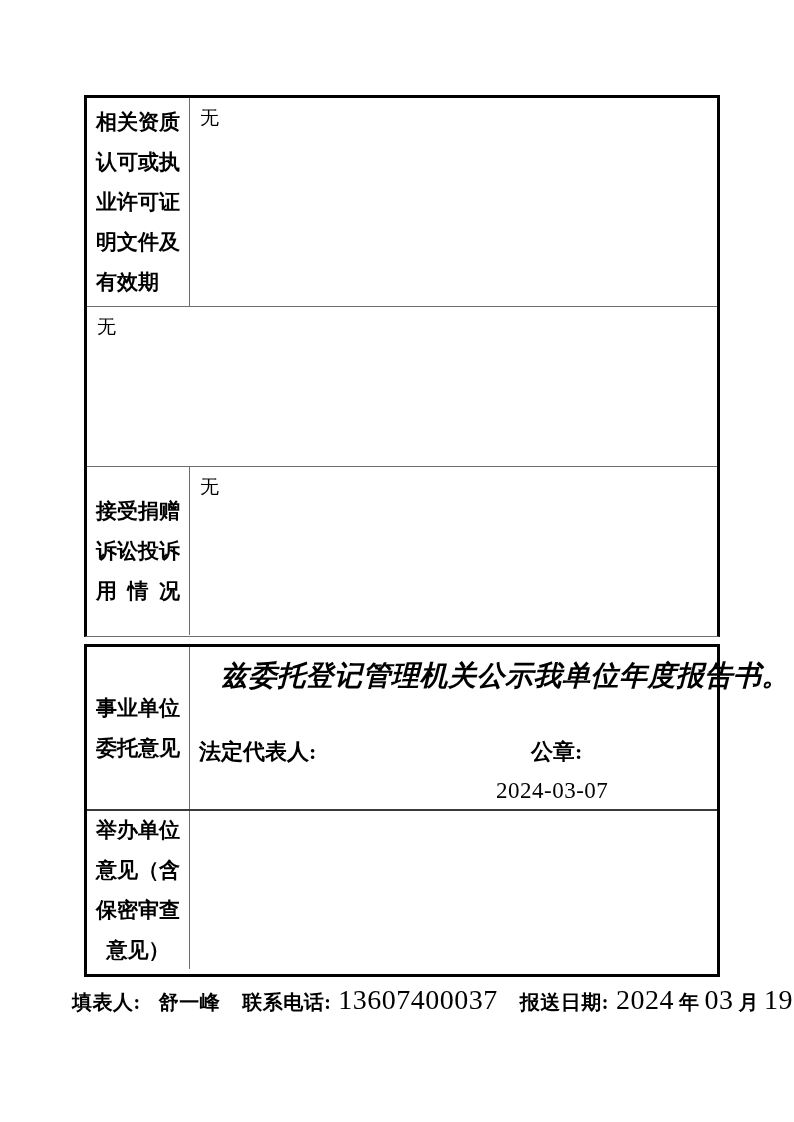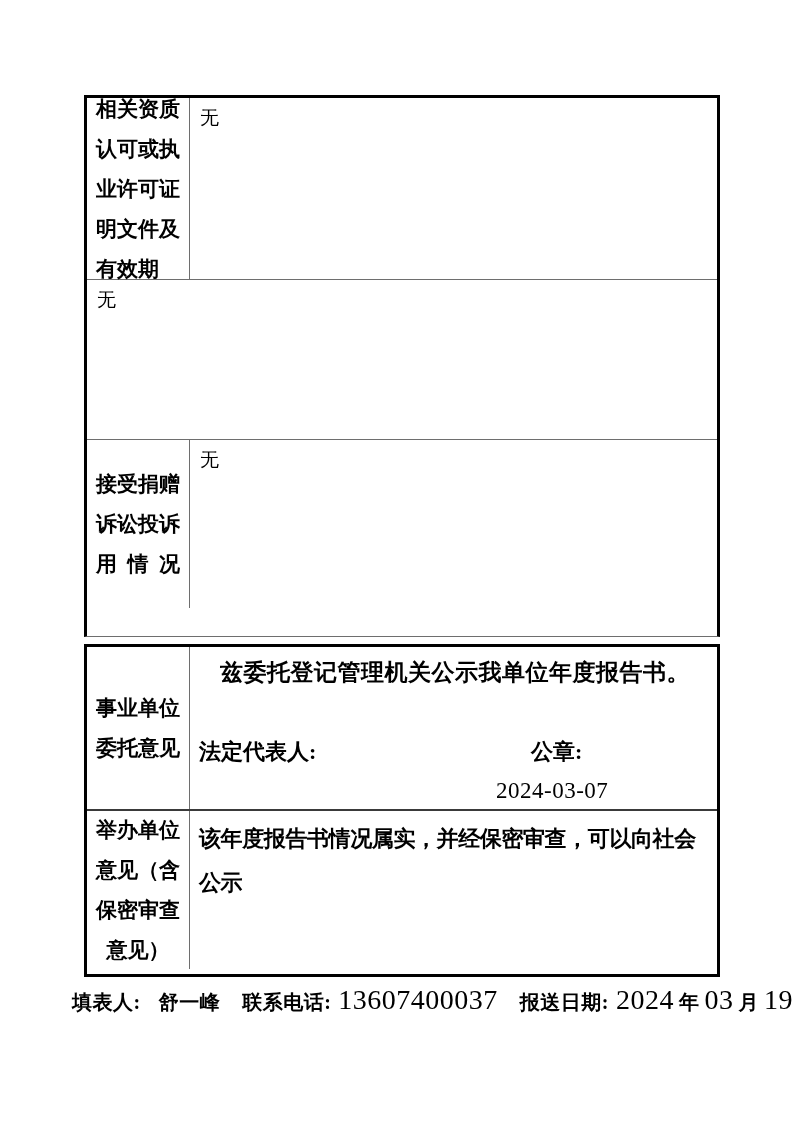--- a/index.html
+++ b/index.html
@@ -54,24 +54,25 @@
   .none-value{
     padding:8px 0 0 10px;
     font-size:19px;
     font-weight:400;
     line-height:24px;
   }
   .statement{
     position:absolute;
     top:10px;left:8px;right:12px;
     text-indent:22px;
-    font-size:23px;
+    font-size:28px;
     font-weight:700;
     letter-spacing:0.5px;
     white-space:nowrap;
+    font-style:italic;
   }
   .legal-rep{
     position:absolute;
     top:90px;left:9px;
     font-size:22px;font-weight:700;
   }
   .seal{
     position:absolute;
     top:90px;left:341px;
     font-size:22px;font-weight:700;
@@ -111,21 +112,21 @@
   .sp-sm{display:inline-block;width:7px;}
   .sp-xs{display:inline-block;width:5px;}
 </style>
 </head>
 <body>
 
 <div class="page">
 
   <div class="tbl tbl-a">
 
-    <div class="row row-sep" style="height:182px;">
+    <div class="row row-sep" style="height:209px;">
       <div class="label-cell">
         <div class="label-line">相关资质</div>
         <div class="label-line">认可或执</div>
         <div class="label-line">业许可证</div>
         <div class="label-line">明文件及</div>
         <div class="label-line ll">有效期</div>
       </div>
       <div class="content-cell">
         <div class="none-value">无</div>
       </div>
@@ -165,23 +166,20 @@
       </div>
     </div>
 
     <div class="row" style="height:158px;">
       <div class="label-cell">
         <div class="label-line">举办单位</div>
         <div class="label-line">意见（含</div>
         <div class="label-line">保密审查</div>
         <div class="label-line cl">意见）</div>
       </div>
-      <div class="content-cell">
-        <div class="sponsor-content">该年度报告书情况属实，并经保密审查，可以向社会公示</div>
-      </div>
     </div>
 
   </div>
 
   <div class="footer-line">
     <span class="cjk">填表人:</span><span class="sp-md"></span><span class="cjk">舒一峰</span><span class="sp-lg"></span><span class="cjk">联系电话:</span><span class="sp-sm"></span><span class="num">13607400037</span><span class="sp-lg"></span><span class="cjk">报送日期:</span><span class="sp-sm"></span><span class="num">2024</span><span class="sp-xs"></span><span class="cjk">年</span><span class="sp-xs"></span><span class="num">03</span><span class="sp-xs"></span><span class="cjk">月</span><span class="sp-xs"></span><span class="num">19</span><span class="sp-xs"></span><span class="cjk">日</span>
   </div>
 
 </div>
 

